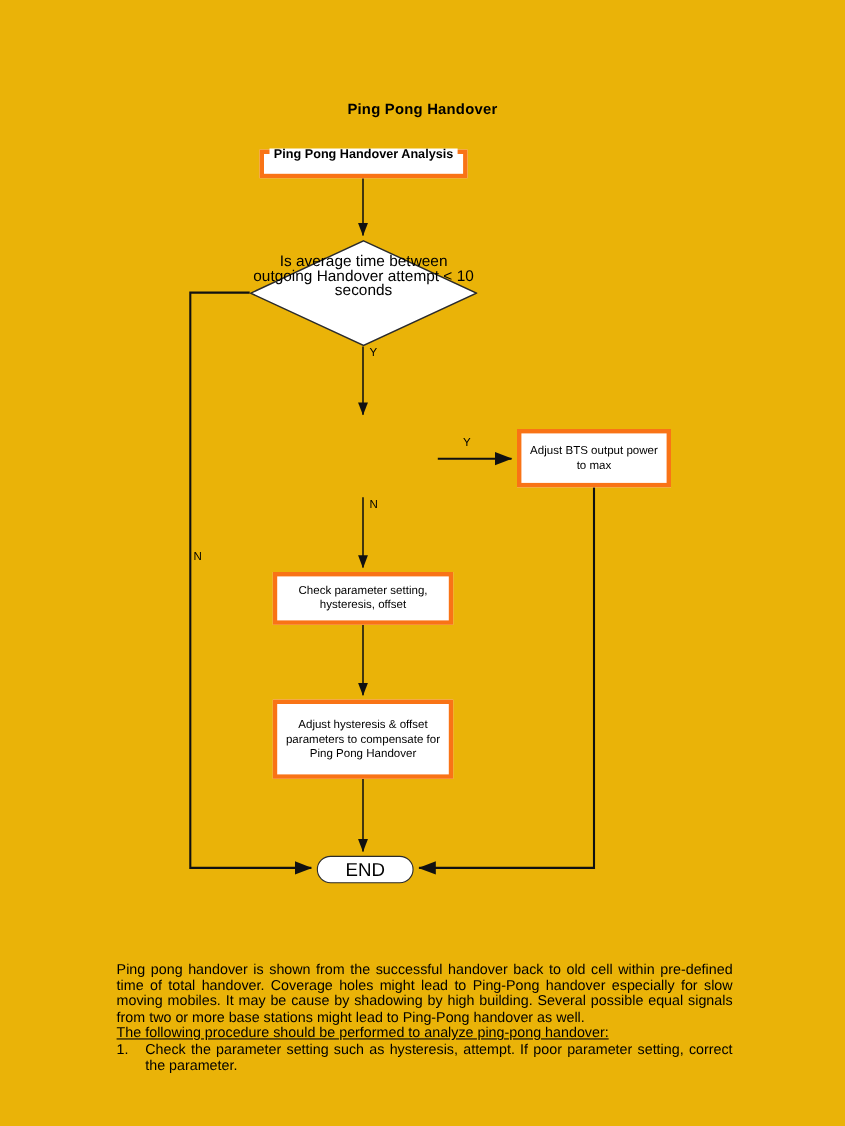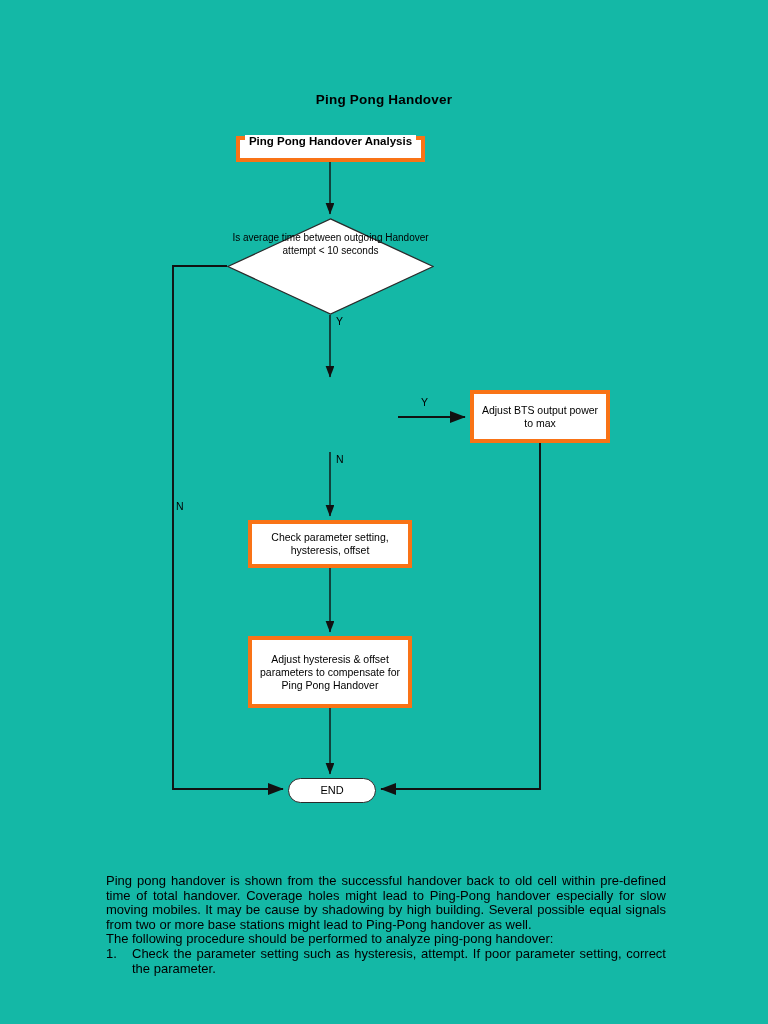--- a/index.html
+++ b/index.html
@@ -14,21 +14,21 @@
     position: relative;
     overflow: hidden;
     font-family: "Liberation Sans", sans-serif;
     color: #000000;
   }
   #page {
     position: absolute;
     left: 0; top: 0;
     width: 768px;
     height: 1024px;
-    background: #14b8a6;
+    background: #eab308;
   }
   #doc-title {
     position: absolute;
     left: 0;
     top: 92px;
     width: 768px;
     text-align: center;
     font-size: 13.5px;
     font-weight: bold;
     letter-spacing: 0.2px;
@@ -90,21 +90,21 @@
     position: absolute;
     left: 0; top: 0;
     width: 100%;
     height: 100%;
   }
   .diamond-label {
     position: absolute;
     left: 0;
     width: 100%;
     text-align: center;
-    font-size: 10px;
+    font-size: 14px;
     line-height: 13px;
   }
   #diamond-1 {
     left: 227px;
     top: 218px;
     width: 207px;
     height: 97px;
   }
   #diamond-1 .diamond-label {
     top: 13px;
@@ -137,21 +137,21 @@
     height: 72px;
   }
   #node-end {
     left: 288px;
     top: 778px;
     width: 88px;
     height: 25px;
     border: 1px solid #2b2b2b;
     border-radius: 13px;
     background: #ffffff;
-    font-size: 11px;
+    font-size: 17px;
   }
   .branch-label {
     position: absolute;
     font-size: 10.5px;
     line-height: 12px;
     color: #000;
     background: transparent;
   }
   #label-y-1 { left: 336px; top: 315px; }
   #label-n-1 { left: 176px; top: 500px; }
@@ -164,21 +164,21 @@
     top: 874px;
     width: 560px;
     font-size: 13px;
     line-height: 14.6px;
     color: #000;
   }
   #prose p {
     margin: 0;
     text-align: justify;
   }
-  #prose p.nojust { text-align: left; }
+  #prose p.nojust { text-align: left; text-decoration: underline; }
   #prose ol {
     margin: 0;
     padding: 0;
     list-style: none;
   }
   #prose ol li {
     position: relative;
     padding-left: 26px;
     text-align: justify;
   }

